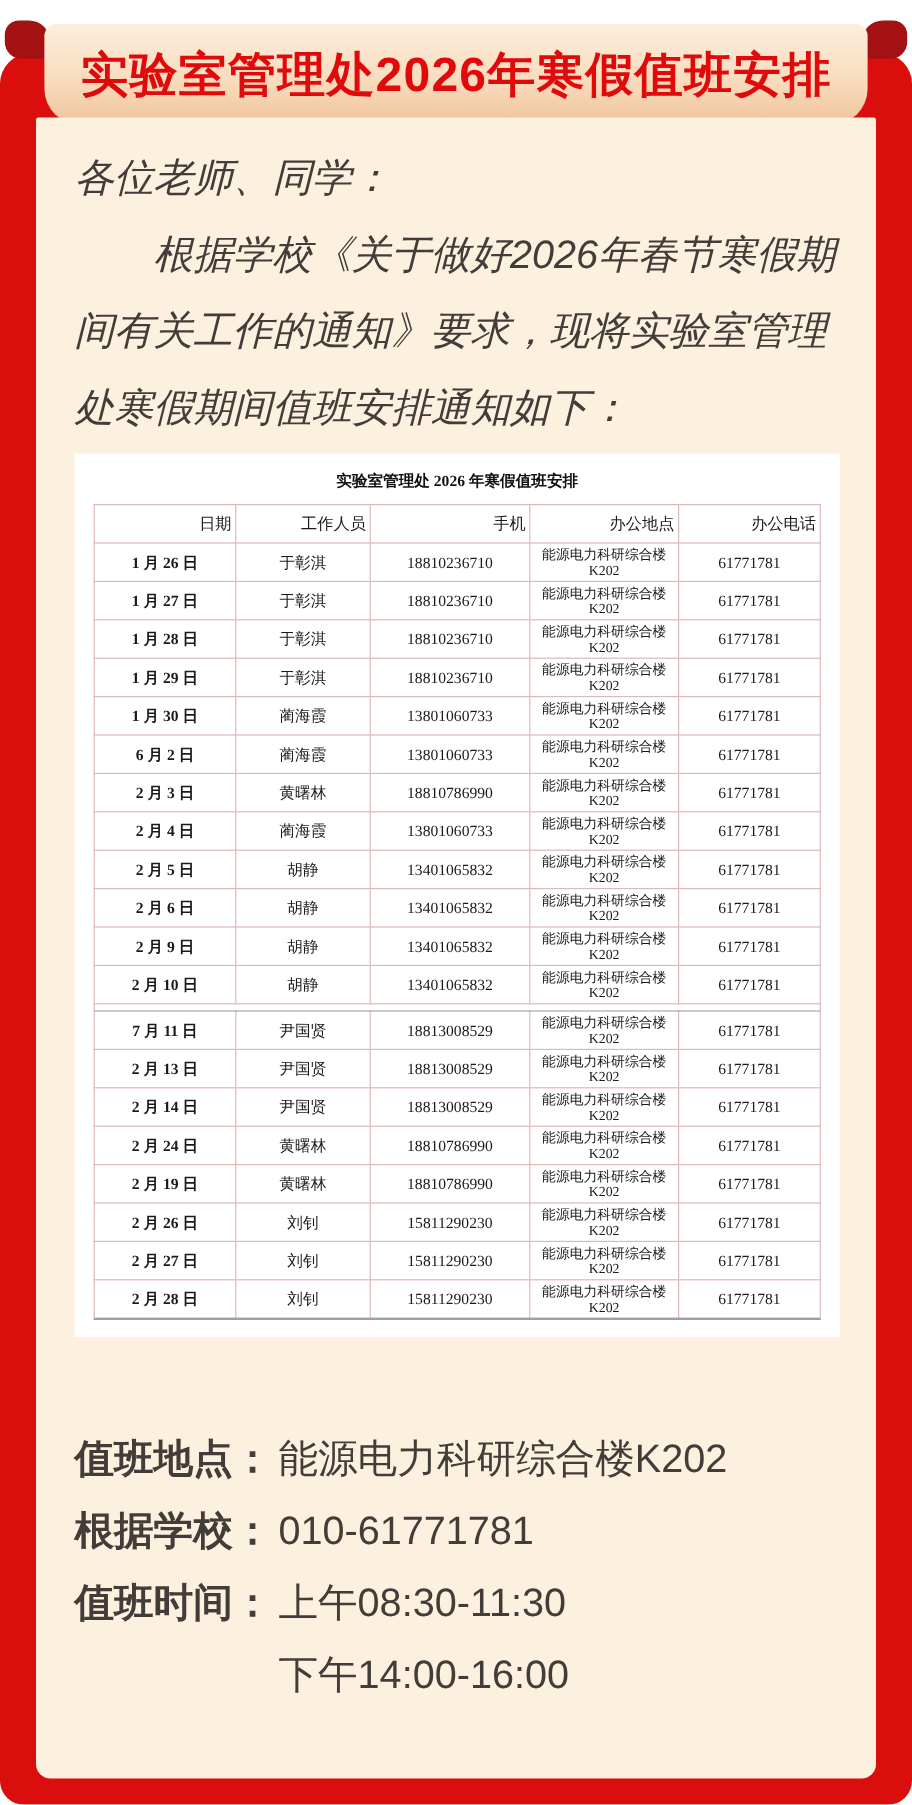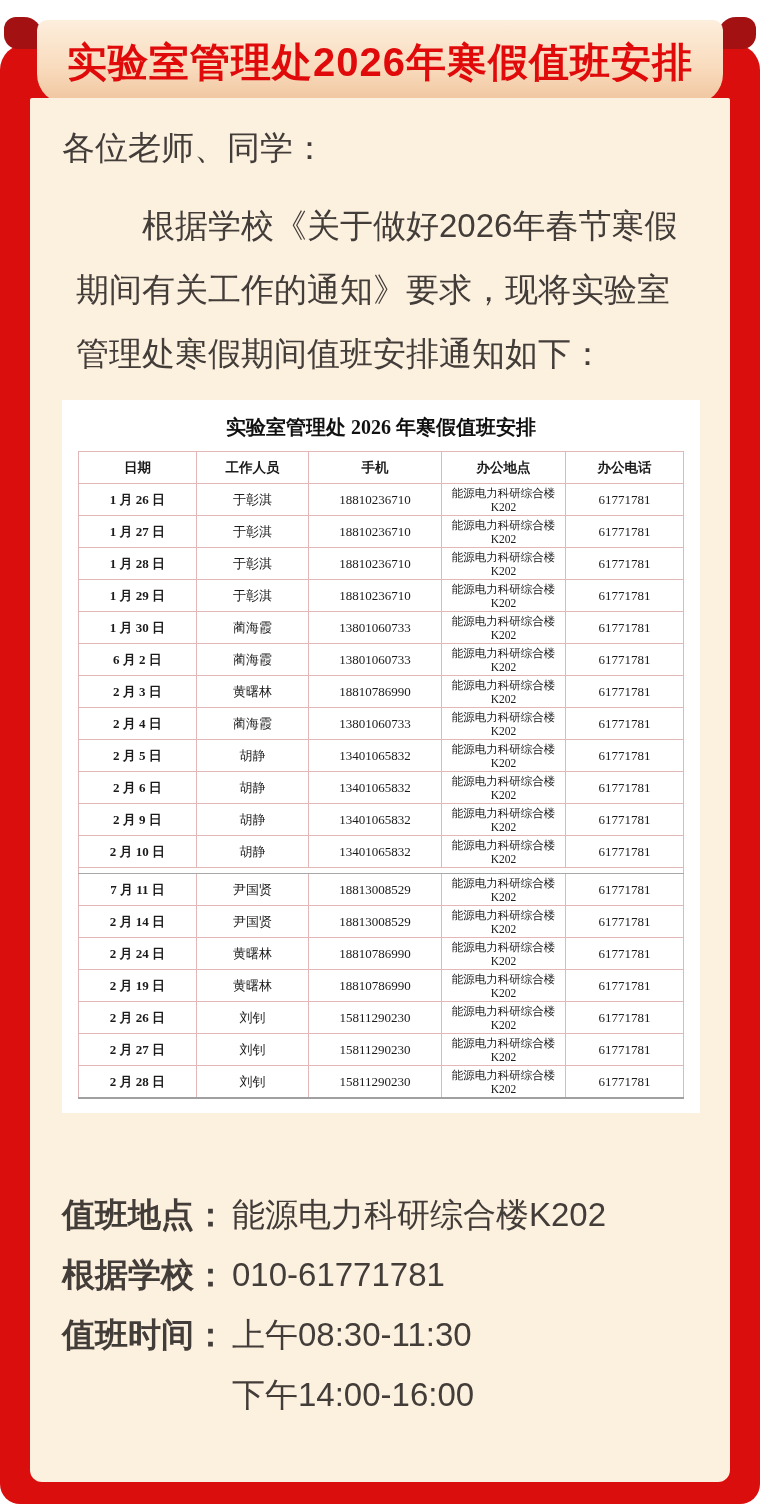--- a/index.html
+++ b/index.html
@@ -31,43 +31,43 @@
     background:linear-gradient(180deg,#fdeedd 0%,#f9dcbe 55%,#efc49d 100%);
     border-radius:10px 10px 30px 30px;
     display:flex; align-items:center; justify-content:center;
   }
   .banner h1 {
     margin:0; font-size:40px; font-weight:bold; color:#e00a0a; letter-spacing:1px;
     white-space:nowrap;
   }
 
   
-  .intro { font-size:33px; line-height:64px; color:#433d39; margin:0; }
-  .intro .para { text-indent:2em; margin:14px; }
+  .intro { font-size:33px; line-height:64px; color:#433d39; margin:0;font-style:italic; }
+  .intro .para { text-indent:2em; margin:0; }
   .intro .salutation { margin:0; }
 
   
   .table-card {
     width:638px; margin:6px auto 0; background:#ffffff;
     box-sizing:border-box; padding:14px 16px 14px;
   }
   .table-title {
     font-family:"Liberation Serif","DejaVu Serif",serif;
-    font-size:20px; font-weight:bold; color:#111111;
+    font-size:13px; font-weight:bold; color:#111111;
     text-align:center; margin:0 0 10px;
   }
   table.duty {
     width:100%; border-collapse:collapse;
     font-family:"Liberation Serif","DejaVu Serif",serif; color:#1a1a1a;
     border:1px solid #e2b7b7; border-bottom:2px solid #a0a0a0;
   }
   table.duty th, table.duty td {
     border:1px solid #e2b7b7; text-align:center; padding:2px 3px;
   }
-  table.duty th { font-size:13.5px; font-weight:bold; height:27px; }
+  table.duty th { font-size:13.5px; font-weight:normal; height:27px;text-align:right; }
   table.duty td { font-size:13px; height:21px; }
   td.c-date { font-weight:bold; }
   td.c-loc  { font-size:11.5px !important; }
   tr.seam td {
     border-left:none; border-right:none; height:5px; padding:0;
     border-top:1px solid #e2b7b7; border-bottom:1px solid #a8a8a8;
     background:#ffffff;
   }
 
   
@@ -198,20 +198,27 @@
               <td colspan="5"></td>
             </tr>
             <tr>
               <td class="c-date">7 月 11 日</td>
               <td>尹国贤</td>
               <td>18813008529</td>
               <td class="c-loc">能源电力科研综合楼 K202</td>
               <td>61771781</td>
             </tr>
             <tr>
+              <td class="c-date">2 月 13 日</td>
+              <td>尹国贤</td>
+              <td>18813008529</td>
+              <td class="c-loc">能源电力科研综合楼 K202</td>
+              <td>61771781</td>
+            </tr>
+            <tr>
               <td class="c-date">2 月 14 日</td>
               <td>尹国贤</td>
               <td>18813008529</td>
               <td class="c-loc">能源电力科研综合楼 K202</td>
               <td>61771781</td>
             </tr>
             <tr>
               <td class="c-date">2 月 24 日</td>
               <td>黄曙林</td>
               <td>18810786990</td>

